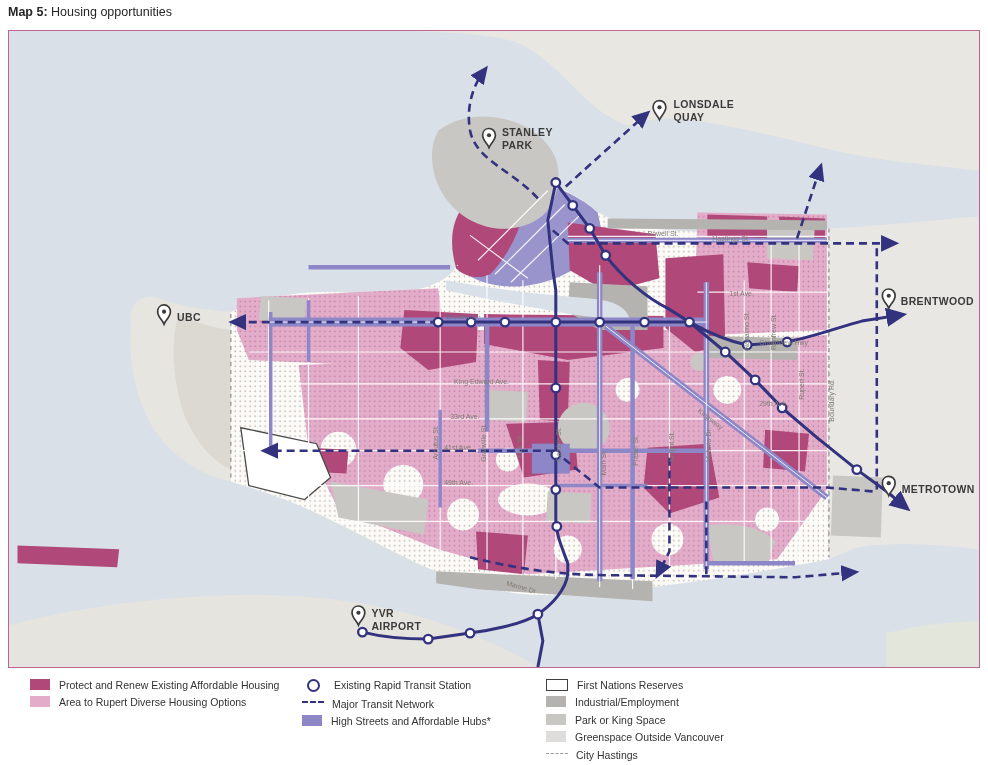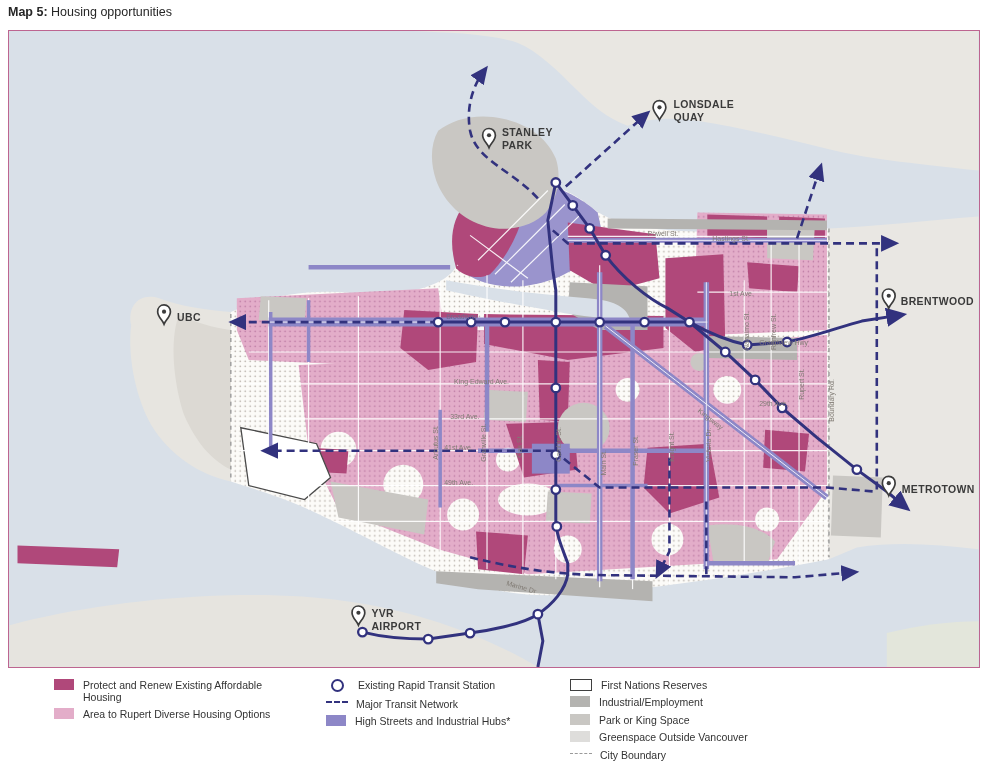--- a/index.html
+++ b/index.html
@@ -7,21 +7,21 @@
   .page-title{position:absolute;left:8px;top:5px;font-size:12.5px;color:#262626;text-align:right;}
   .page-title b{font-weight:bold;}
   .map-frame{position:absolute;left:8px;top:30px;width:970px;height:636px;border:1.5px solid #bd6590;background:#d9e0e8;overflow:hidden;}
   .map-frame svg{display:block;}
   
   .legend{position:absolute;left:0;top:676px;width:988px;height:88px;font-size:10.5px;color:#333;}
   .lg-col{position:absolute;top:2px;}
   .lg-col1{left:30px;width:270px;}
   .lg-col2{left:302px;width:220px;}
   .lg-col3{left:546px;width:240px;}
-  .lg-row{display:flex;align-items:flex-start;margin-bottom:5px;line-height:12px;margin-left:24px;}
+  .lg-row{display:flex;align-items:flex-start;margin-bottom:5px;line-height:12px;}
   .lg-row .lbl{padding-top:0.5px;}
   .sw{width:20px;height:11px;margin-right:9px;flex:0 0 auto;margin-top:0.5px;}
   .sw-crimson{background:#b0487a;}
   .sw-pink{background:#e3adc9;}
   .sw-dotted{background:#fff;border:1px dashed #c878a4;
     background-image:radial-gradient(#c98cb0 0.8px, transparent 0.9px);background-size:4px 4px;}
   .sw-purple{background:#8d87c7;}
   .sw-white{background:#fff;border:1px solid #3f3f3f;height:10px;}
   .sw-dgray{background:#b4b3b0;}
   .sw-mgray{background:#c9c7c3;}
@@ -311,21 +311,21 @@
     <div class="lg-row">
       <span class="sw-station"></span>
       <span class="lbl">Existing Rapid Transit Station</span>
     </div>
     <div class="lg-row">
       <span class="sw-dash"></span>
       <span class="lbl">Major Transit Network</span>
     </div>
     <div class="lg-row">
       <span class="sw sw-purple"></span>
-      <span class="lbl wrap2">High Streets and Industrial Hubs*</span>
+      <span class="lbl wrap2">High Streets and Affordable Hubs*</span>
     </div>
   </div>
 
   <div class="lg-col lg-col3">
     <div class="lg-row">
       <span class="sw sw-white"></span>
       <span class="lbl">First Nations Reserves</span>
     </div>
     <div class="lg-row">
       <span class="sw sw-dgray"></span>
@@ -334,16 +334,16 @@
     <div class="lg-row">
       <span class="sw sw-mgray"></span>
       <span class="lbl">Park or King Space</span>
     </div>
     <div class="lg-row">
       <span class="sw sw-lgray"></span>
       <span class="lbl">Greenspace Outside Vancouver</span>
     </div>
     <div class="lg-row">
       <span class="sw-dashgray"></span>
-      <span class="lbl">City Boundary</span>
+      <span class="lbl">City Hastings</span>
     </div>
   </div>
 </div>
 
 </body></html>

